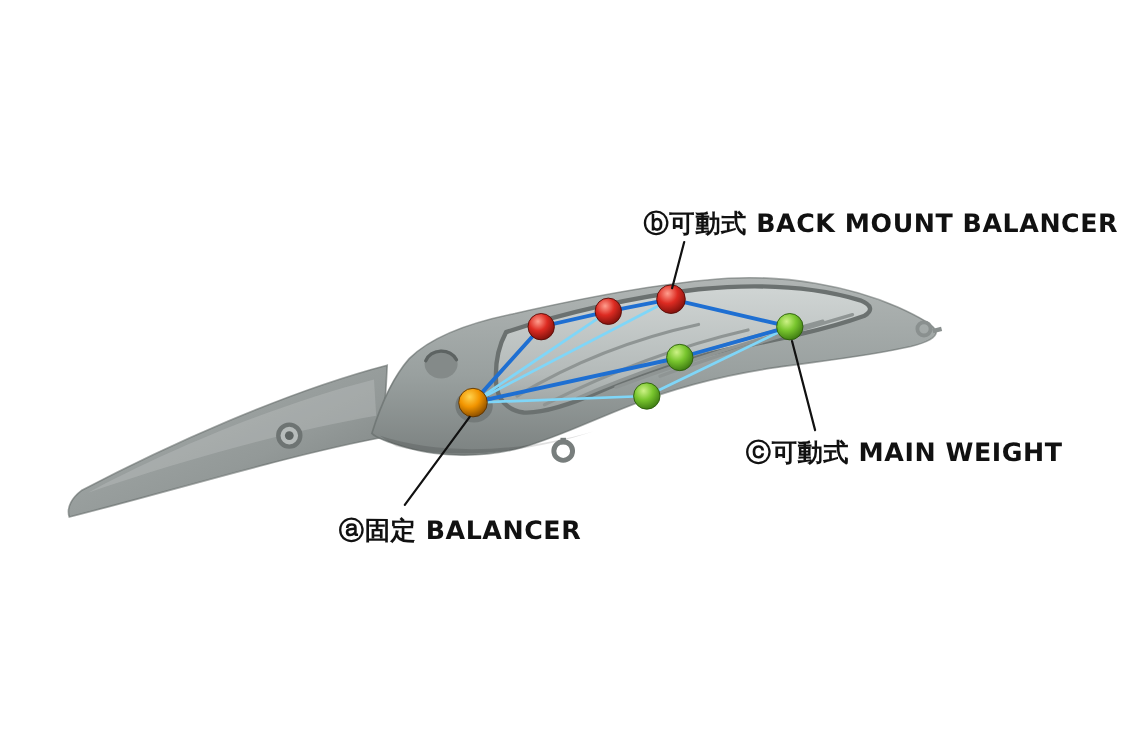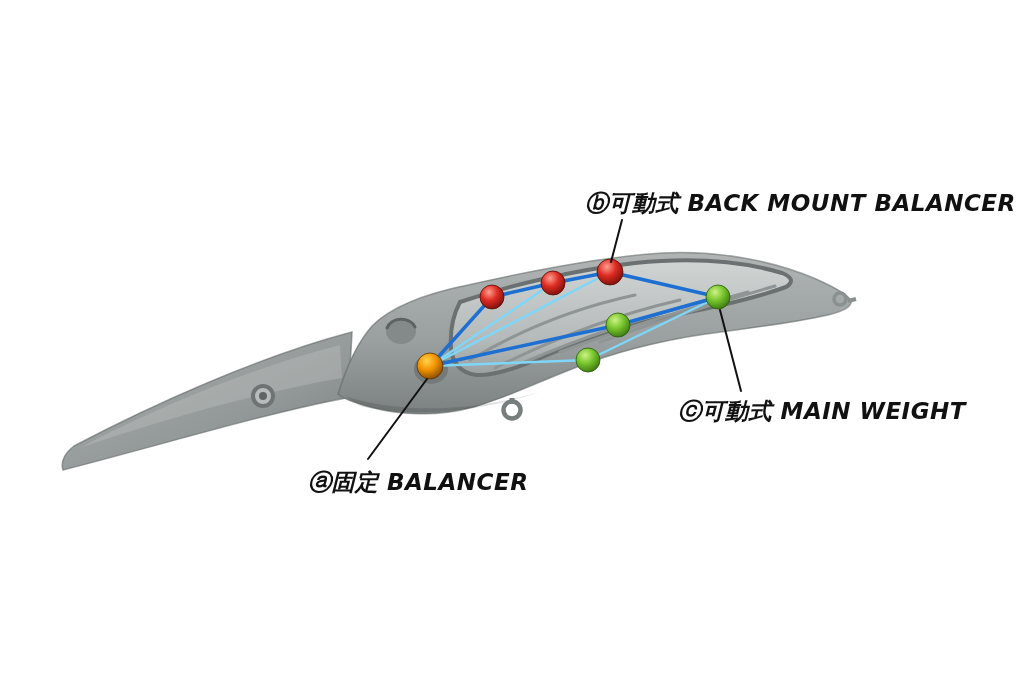--- a/index.html
+++ b/index.html
@@ -7,21 +7,20 @@
     padding: 0;
     background: #ffffff;
   }
   .canvas {
     position: relative;
     width: 1024px;
     height: 620px;
     background: #ffffff;
     overflow: hidden;
     font-family: "DejaVu Sans", "Liberation Sans", sans-serif;
-    font-style: italic;
   }
   svg { display: block; }
   .label-text {
     font-family: "DejaVu Sans", "Liberation Sans", sans-serif;
     font-size: 23px;
     font-weight: 600;
     fill: #111111;
     letter-spacing: 0.5px;
   }
 </style>

